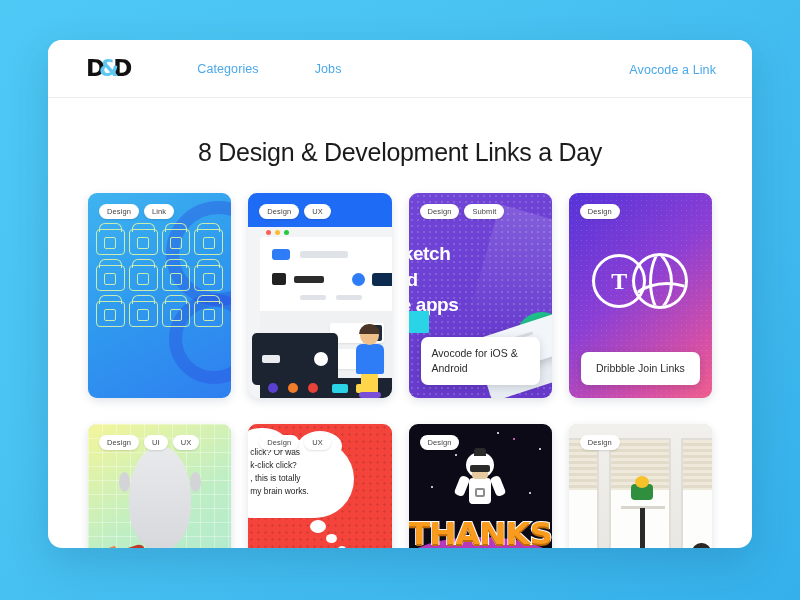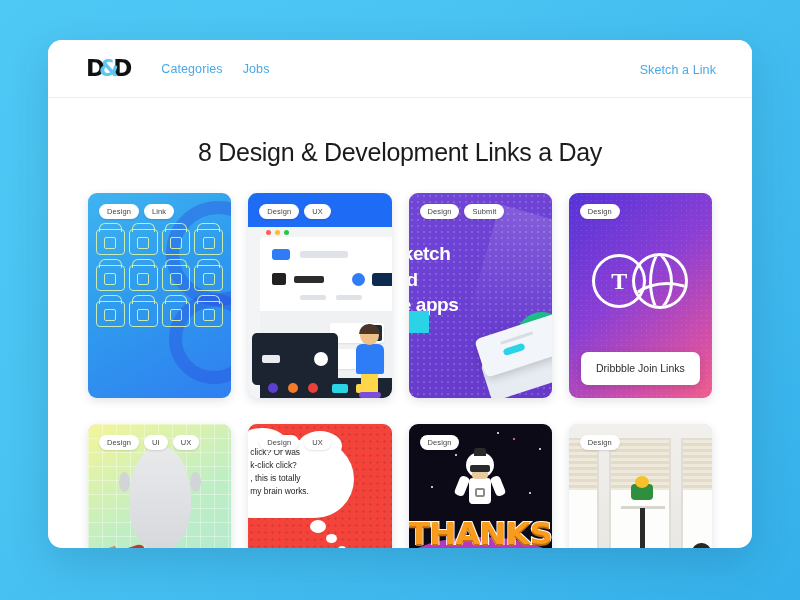--- a/index.html
+++ b/index.html
@@ -59,20 +59,21 @@
     z-index: 2;
   }
 
   .nav-links { display: flex; gap: 20px; align-items: center; }
   .nav-link {
     font-size: 12.5px;
     color: #4aa8e8;
     text-decoration: none;
     cursor: pointer;
     letter-spacing: 0.1px;
+    margin-left: 36px;
   }
   .nav-spacer { flex: 1; }
   .nav-right .nav-link { color: #4aa8e8; }
 
   
   .page-title {
     text-align: center;
     font-size: 25px;
     font-weight: 400;
     color: #1b1b1b;
@@ -462,21 +463,21 @@
       <span>D</span>
         <span class="amp">&amp;</span>
         <span>D</span>
     </div>
     <div class="nav-links">
       <a class="nav-link">Categories</a>
       <a class="nav-link">Jobs</a>
     </div>
     <div class="nav-spacer"></div>
     <div class="nav-right">
-      <a class="nav-link">Sketch a Link</a>
+      <a class="nav-link">Avocode a Link</a>
     </div>
   </div>
 
   <h1 class="page-title">8 Design &amp; Development Links a Day</h1>
 
   <div class="grid">
 
     <div class="card">
       <div class="card-art art-drone">
         <div class="blob b1"></div>
@@ -562,20 +563,21 @@
         <div class="dev2"></div>
         <div class="dev1">
           <div class="ln"></div>
           <div class="pill"></div>
         </div>
       </div>
       <div class="tags">
         <span class="tag">Design</span>
         <span class="tag">Submit</span>
       </div>
+      <div class="card-label">Avocode for iOS &amp; Android</div>
     </div>
 
     <div class="card">
       <div class="card-art art-dribbble">
         <div class="dots-bg"></div>
         <div class="logo-wrap">
           <div class="tcircle">T</div>
           <div class="ball">
             <div class="seam"></div>
           </div>

